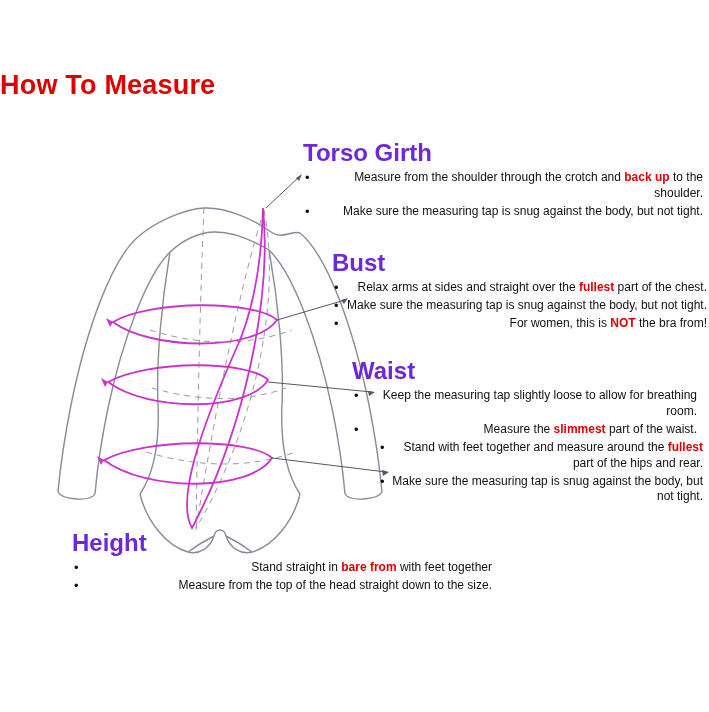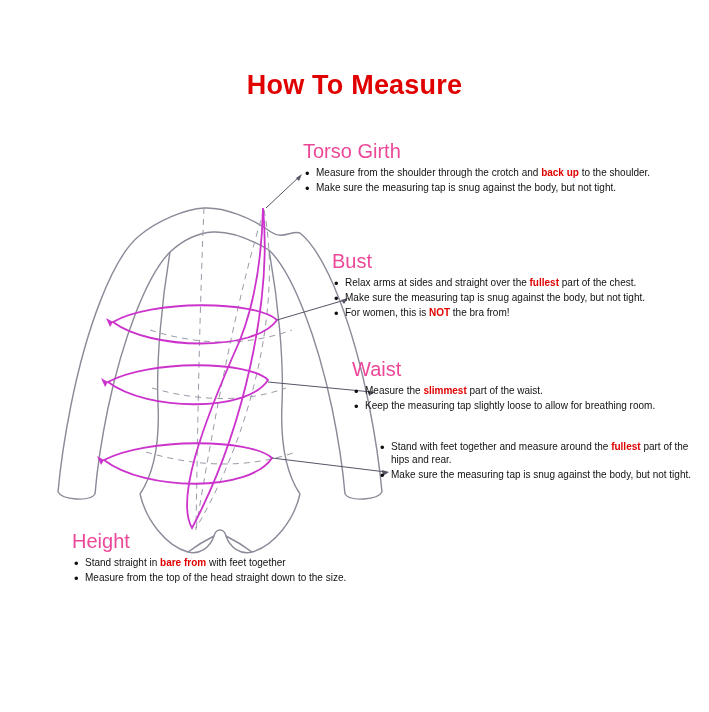--- a/index.html
+++ b/index.html
@@ -13,48 +13,49 @@
     height: 712px;
     background: #ffffff;
     font-family: "Liberation Sans", sans-serif;
     overflow: hidden;
   }
   .title {
     position: absolute;
     top: 70px;
     left: 0;
     width: 709px;
-    text-align: center;
+    text-align: left;
     font-size: 27px;
     font-weight: bold;
     color: #e00000;
     letter-spacing: 0.2px;
   }
   .section {
     position: absolute;
   }
   .section h2 {
     margin: 0 0 4px 0;
-    font-size: 20px;
-    font-weight: normal;
-    color: #ec4899;
+    font-size: 24px;
+    font-weight: bold;
+    color: #6d28d9;
     line-height: 1.1;
   }
   .section ul {
     margin: 0;
     padding: 0;
     list-style: none;
   }
   .section li {
     position: relative;
     padding-left: 13px;
     margin-bottom: 2px;
-    font-size: 10px;
+    font-size: 12px;
     line-height: 1.32;
     color: #111111;
+    text-align: right;
   }
   .section li:before {
     content: "\2022";
     position: absolute;
     left: 2px;
     top: -1px;
     font-size: 13px;
     color: #111111;
   }
   .hl-red {
@@ -158,22 +159,22 @@
     <ul>
       <li><span>Relax arms at sides and straight over the </span><span class="hl-red">fullest</span><span> part of the chest.</span></li>
       <li><span>Make sure the measuring tap is snug against the body, but not tight.</span></li>
       <li><span>For women, this is </span><span class="hl-red">NOT</span><span> the bra from!</span></li>
     </ul>
   </div>
 
   <div class="section" id="waist">
     <h2>Waist</h2>
     <ul>
+      <li><span>Keep the measuring tap slightly loose to allow for breathing room.</span></li>
       <li><span>Measure the </span><span class="hl-red">slimmest</span><span> part of the waist.</span></li>
-      <li><span>Keep the measuring tap slightly loose to allow for breathing room.</span></li>
     </ul>
   </div>
 
   <div class="section" id="hips">
     <ul>
       <li><span>Stand with feet together and measure around the </span><span class="hl-red">fullest</span><span> part of the hips and rear.</span></li>
       <li><span>Make sure the measuring tap is snug against the body, but not tight.</span></li>
     </ul>
   </div>
 

